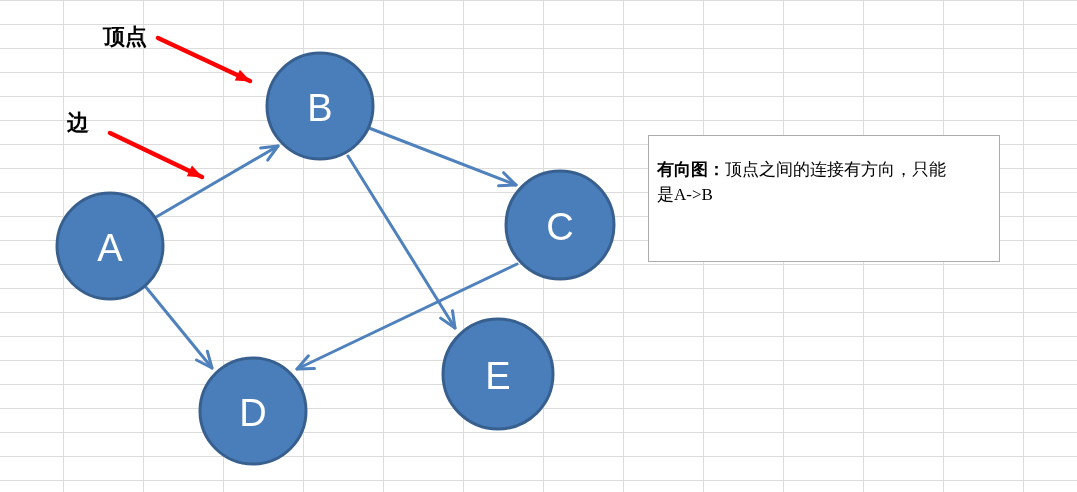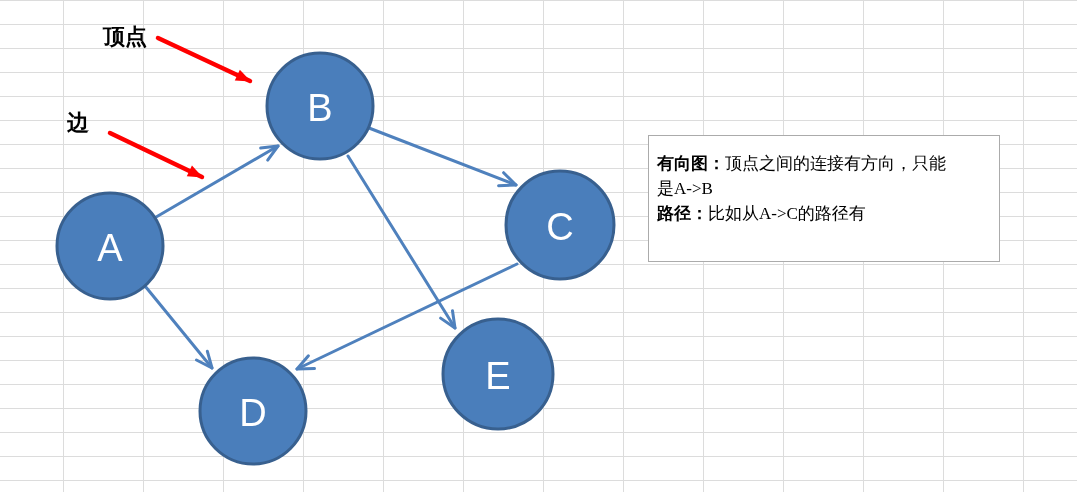--- a/index.html
+++ b/index.html
@@ -30,21 +30,21 @@
   }
   .anno-vertex{left:103px;top:22px;}
   .anno-edge{left:67px;top:108px;}
   .textbox{
     position:absolute;
     left:648px;top:135px;
     width:352px;height:127px;
     box-sizing:border-box;
     background:#ffffff;
     border:1px solid var(--boxborder);
-    padding:15px 8px 0 8px;
+    padding:21px 8px 0 8px;
     font-family:"Liberation Serif","DejaVu Serif",serif;
     font-size:17px;
     line-height:25px;
     color:#000;
   }
   .tline{white-space:nowrap;}
   .tline b{font-weight:bold;}
   .node-letter{
     font-family:"Liberation Sans","DejaVu Sans",sans-serif;
     font-weight:400;
@@ -98,16 +98,15 @@
         </g>
       </g>
   </svg>
 
   <div class="anno-label anno-vertex">顶点</div>
   <div class="anno-label anno-edge">边</div>
 
   <div class="textbox">
     <div class="tline"><b>有向图：</b><span>顶点之间的连接有方向，只能</span></div>
     <div class="tline"><b></b><span>是A-&gt;B</span></div>
-    <div class="tline"><b>路径：</b><span>比如从A-&gt;C的路径有</span></div>
   </div>
 
 </div>
 
 </body></html>

